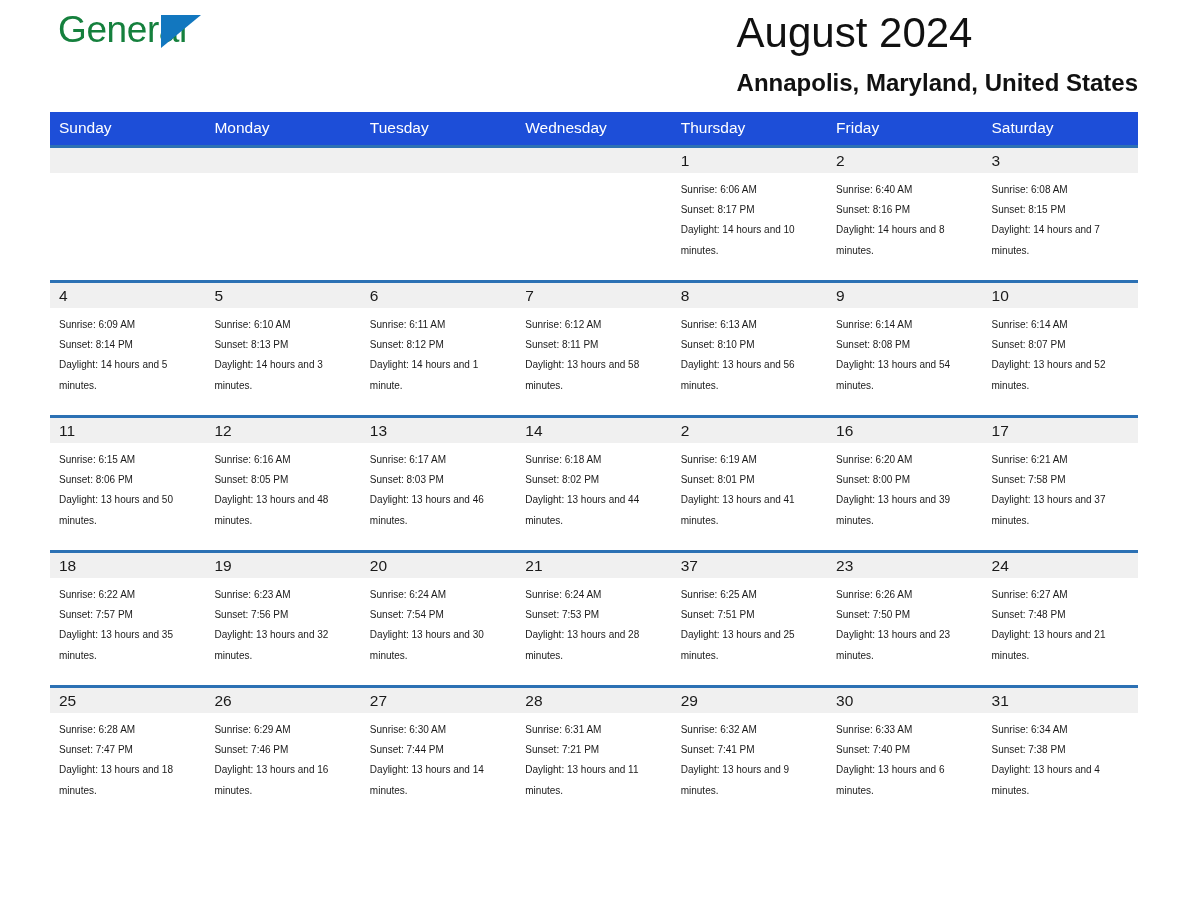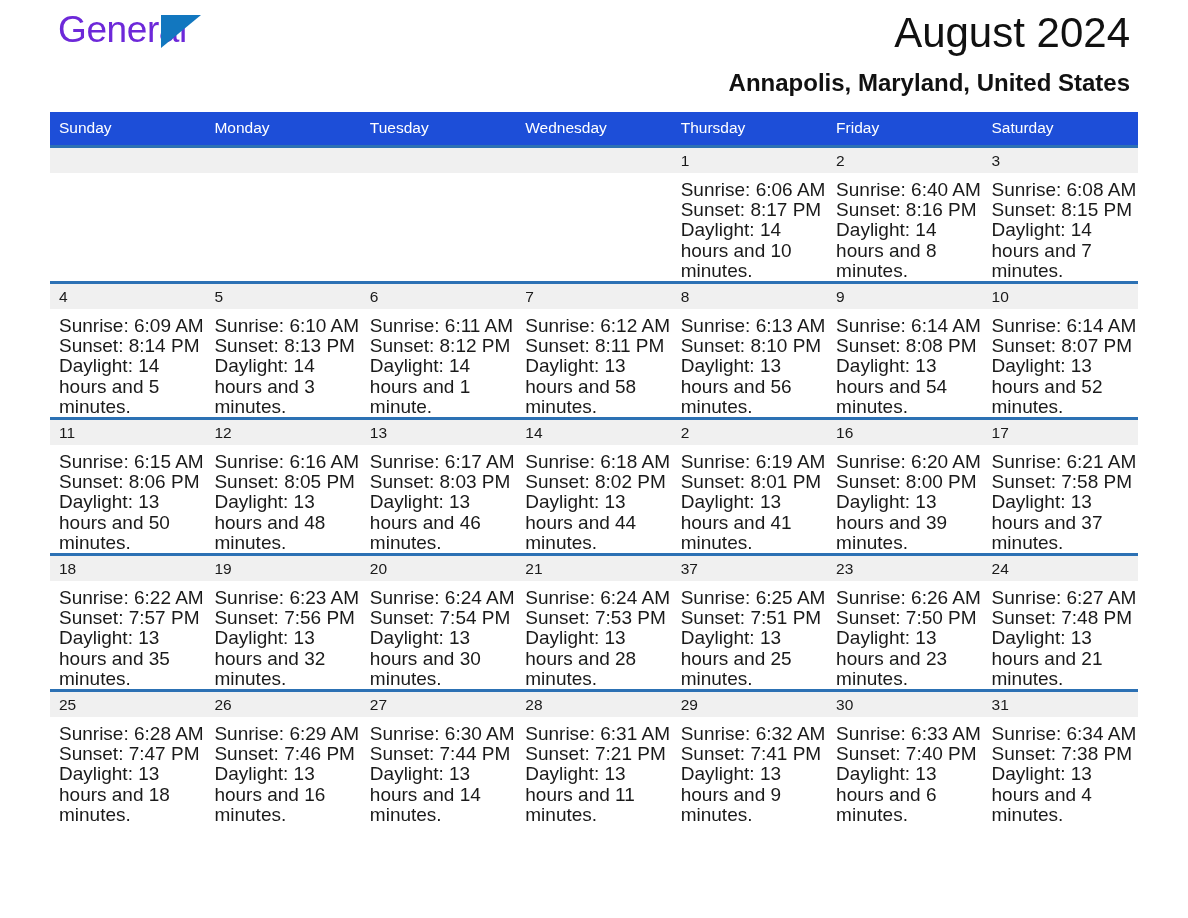--- a/index.html
+++ b/index.html
@@ -33,21 +33,21 @@
     top: 10px;
     width: 250px;
     height: 86px;
   }
   .logo-line1 {
     position: relative;
     display: block;
     font-size: 37px;
     line-height: 40px;
     letter-spacing: -0.4px;
-    color: #6d28d9;
+    color: #15803d;
     height: 42px;
   }
   .logo-tri {
     position: absolute;
     left: 103px;
     top: 5px;
     width: 0;
     height: 0;
     border-left: 40px solid #1277bf;
     border-bottom: 33px solid transparent;
@@ -56,23 +56,22 @@
     display: block;
     margin-left: 74px;
     margin-top: -4px;
     font-size: 37px;
     line-height: 40px;
     letter-spacing: -0.4px;
     color: #1277bf;
   }
   .title-block {
     position: absolute;
-    right: 8px;
+    right: 0;
     top: 6px;
-    text-align: right;
   }
   .cal-title {
     font-size: 42px;
     line-height: 54px;
     font-weight: normal;
     color: #111111;
     margin: 0;
     letter-spacing: 0px;
   }
   .cal-subtitle {
@@ -116,21 +115,21 @@
     height: 25px;
     font-size: 15.5px;
     line-height: 25px;
     padding-left: 9px;
     color: #1a1a1a;
     box-sizing: border-box;
   }
   .daynum.empty { color: transparent; }
   .details {
     padding: 7px 6px 0 9px;
-    font-size: 19px;
+    font-size: 10px;
     line-height: 20.2px;
     color: #1a1a1a;
   }
   .details div { white-space: nowrap; }
   .details .daylight { white-space: normal; }
 </style>
 </head>
 <body>
 
 <div class="page">

